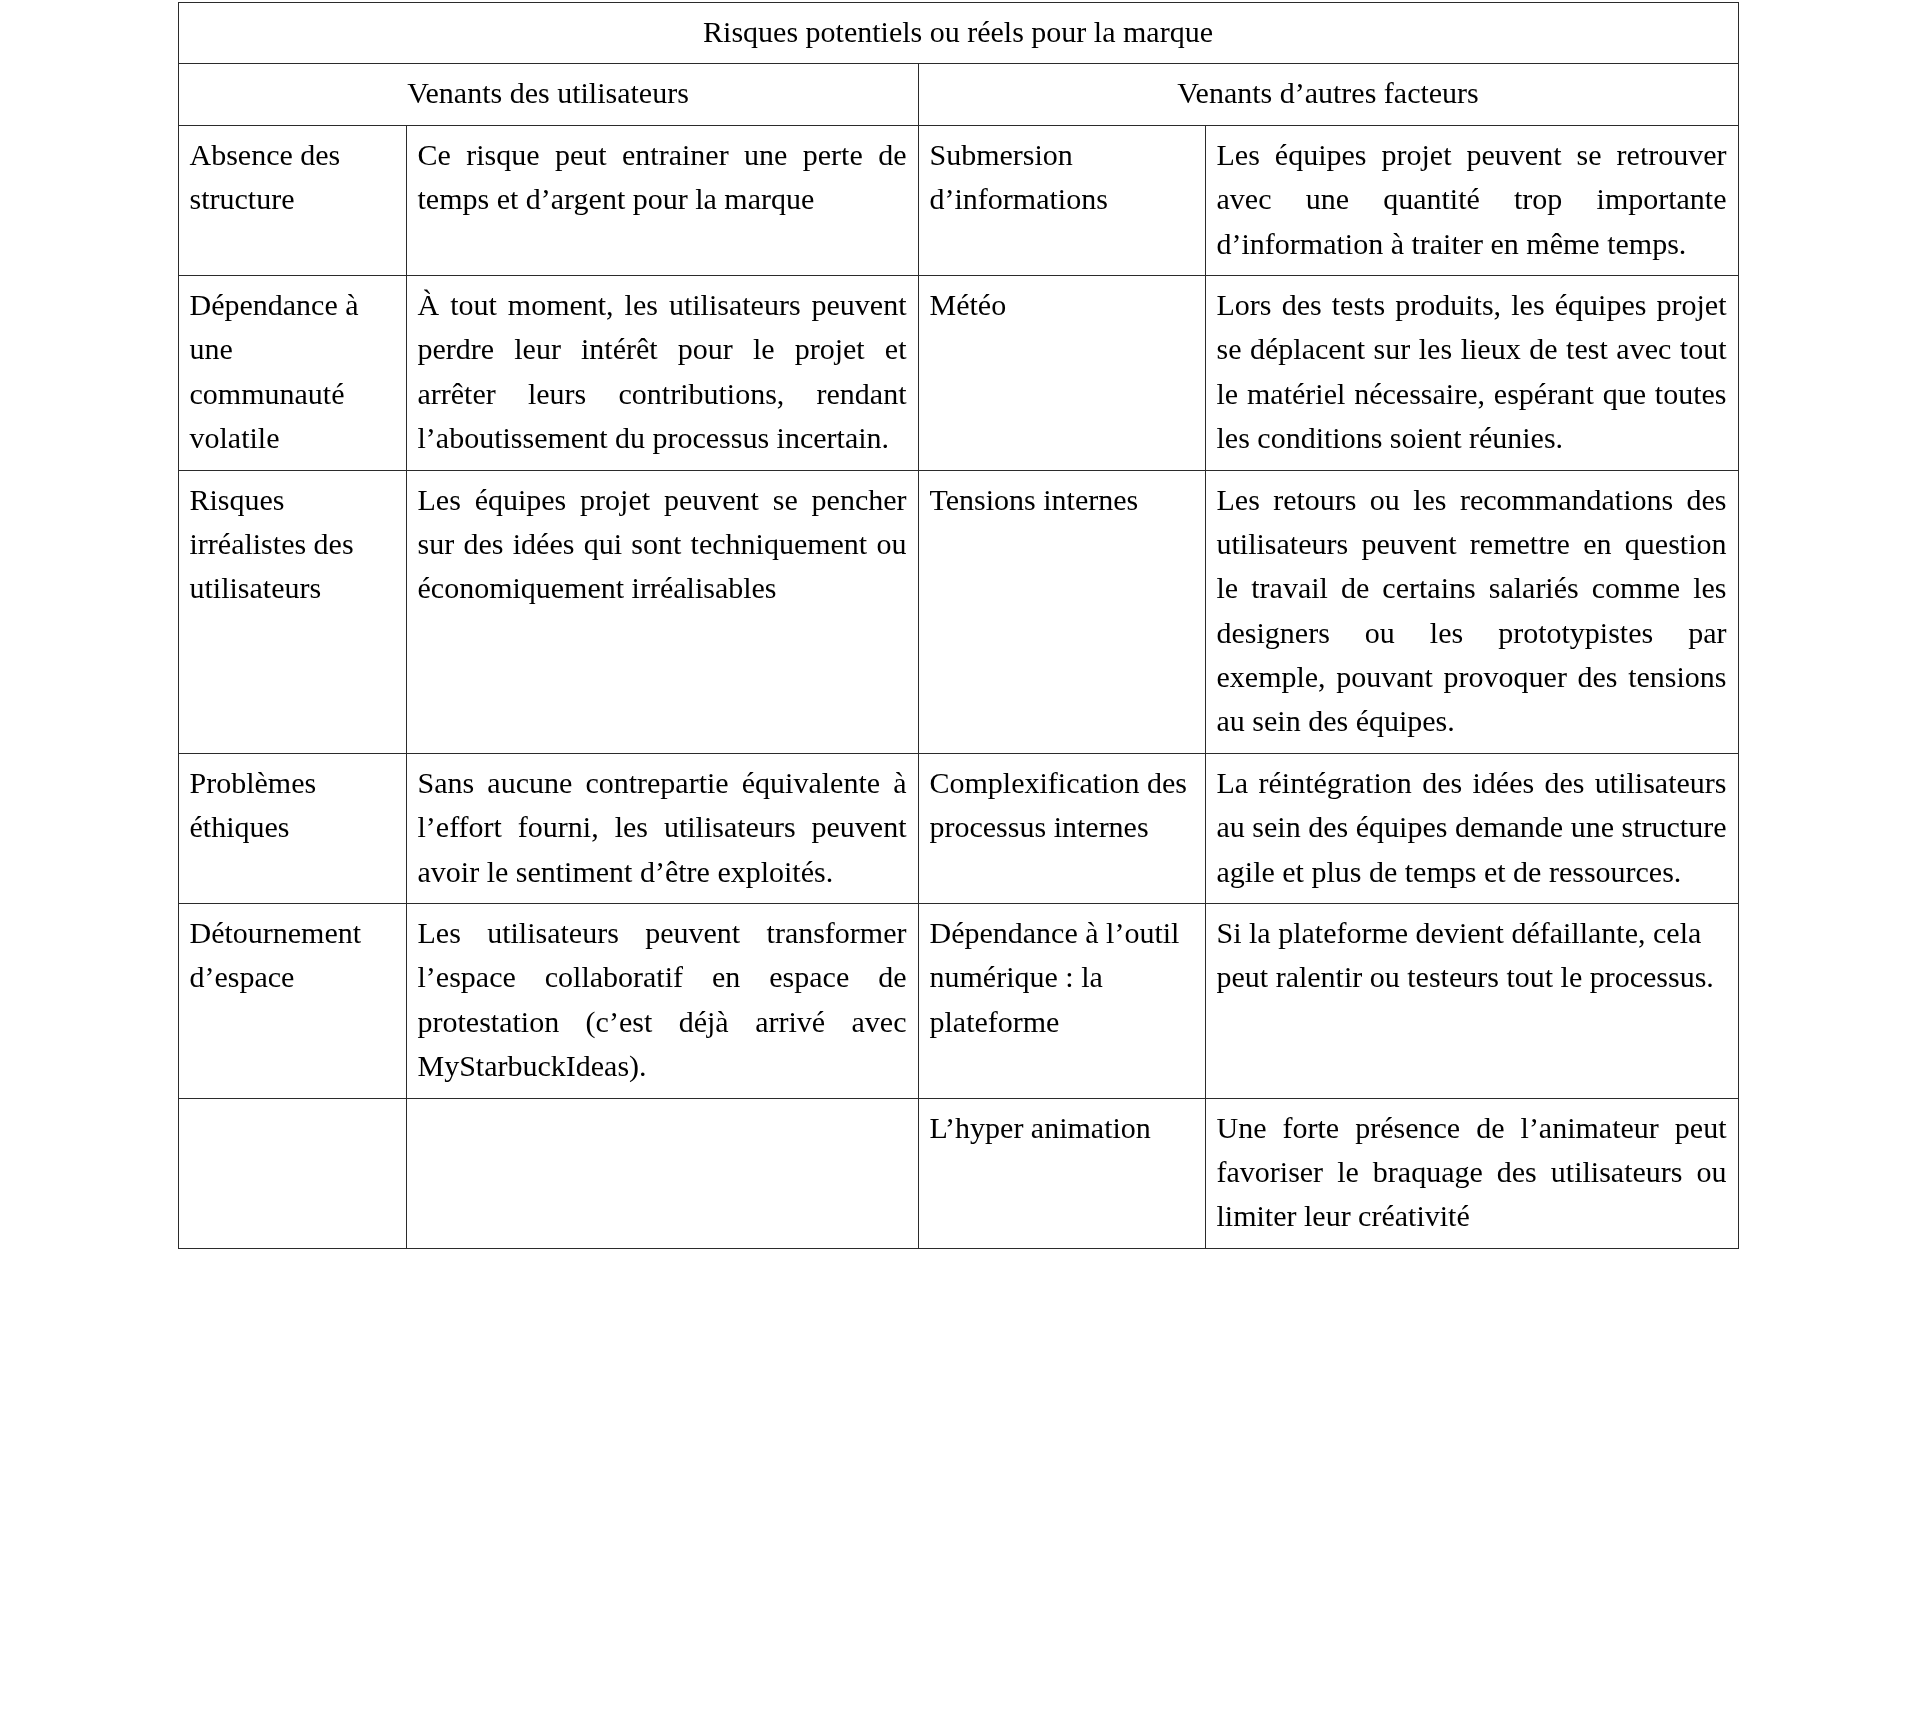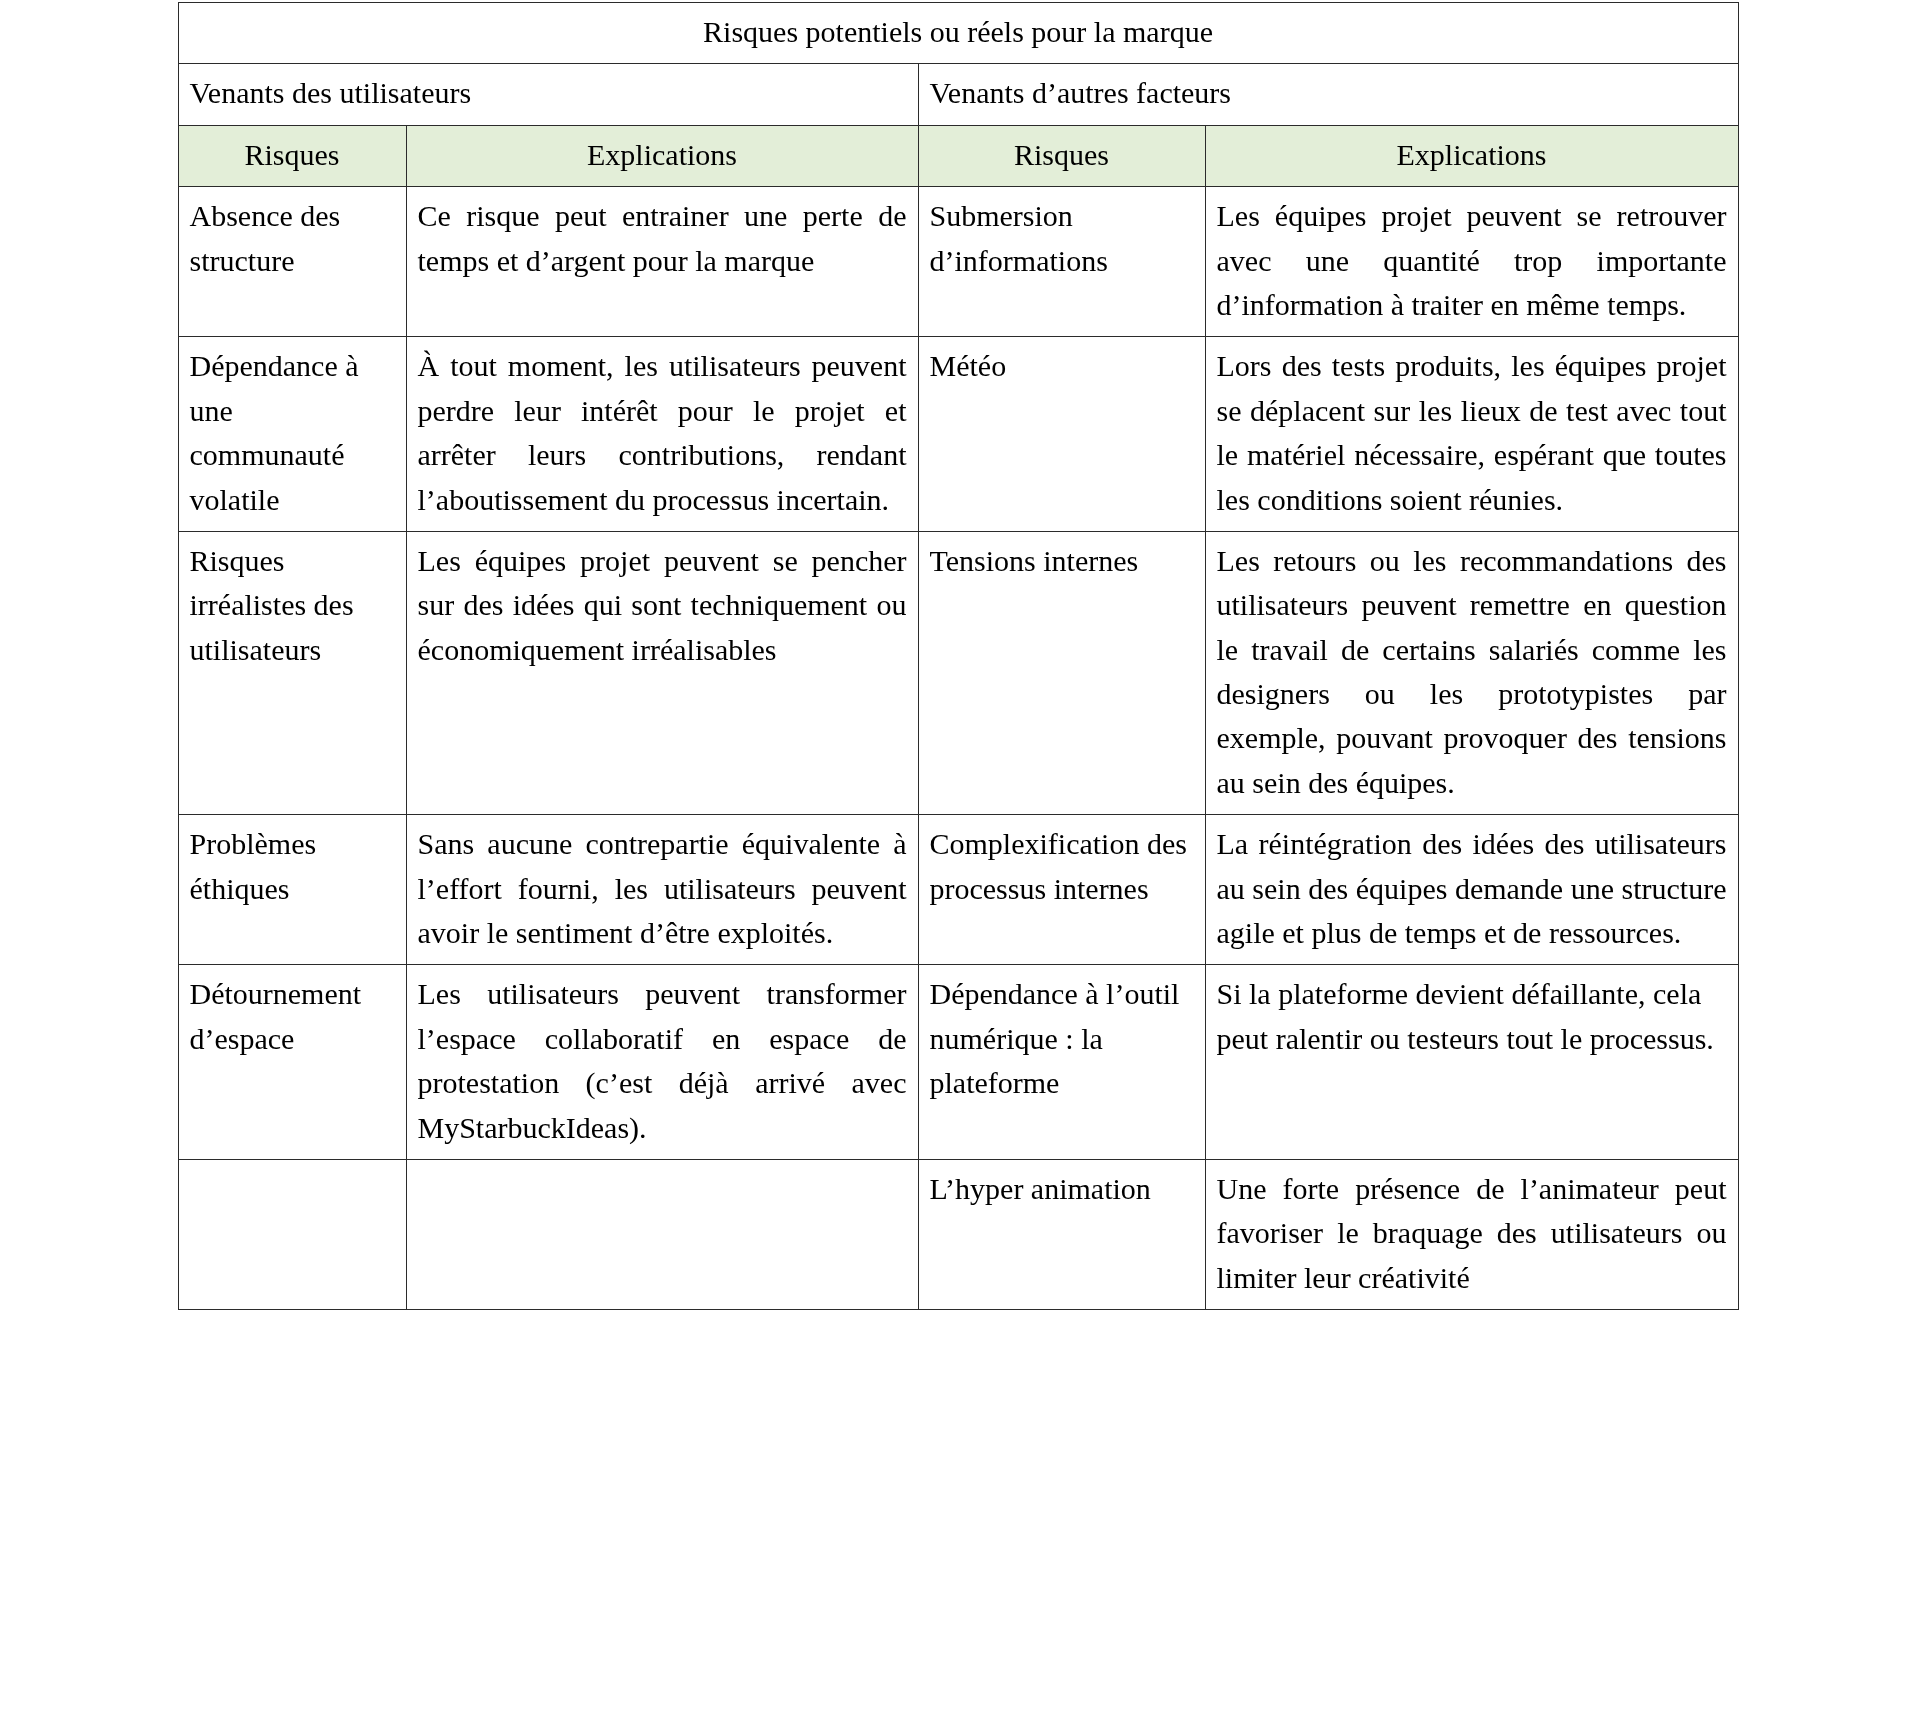--- a/index.html
+++ b/index.html
@@ -52,20 +52,21 @@
   .title-cell {
     text-align: center;
     font-size: 32px;
     padding-top: 13px;
     padding-bottom: 14px;
     border-top-width: 3px;
   }
 
   
   .group-cell {
+    text-align: center;
     font-size: 32px;
     padding-top: 13px;
     padding-bottom: 14px;
   }
 
   
   .col-head {
     text-align: center;
     background: #e3eed8 !important;
     font-size: 31px;
@@ -113,26 +114,20 @@
           <col class="c4">
       </colgroup>
       <tbody>
         <tr>
           <td class="title-cell" colspan="4">Risques potentiels ou réels pour la marque</td>
         </tr>
         <tr>
           <td class="group-cell" colspan="2">Venants des utilisateurs</td>
           <td class="group-cell" colspan="2">Venants d’autres facteurs</td>
         </tr>
-        <tr>
-          <td class="col-head">Risques</td>
-          <td class="col-head">Explications</td>
-          <td class="col-head">Risques</td>
-          <td class="col-head">Explications</td>
-        </tr>
 
         <tr>
           <td class="risk-cell">Absence des structure</td>
           <td class="expl-cell">Ce risque peut entrainer une perte de temps et d’argent pour la marque</td>
           <td class="risk-cell">Submersion d’informations</td>
           <td class="expl-cell">Les équipes projet peuvent se retrouver avec une quantité trop importante d’information à traiter en même temps.</td>
         </tr>
         <tr>
           <td class="risk-cell">Dépendance à une communauté volatile</td>
           <td class="expl-cell">À tout moment, les utilisateurs peuvent perdre leur intérêt pour le projet et arrêter leurs contributions, rendant l’aboutissement du processus incertain.</td>

